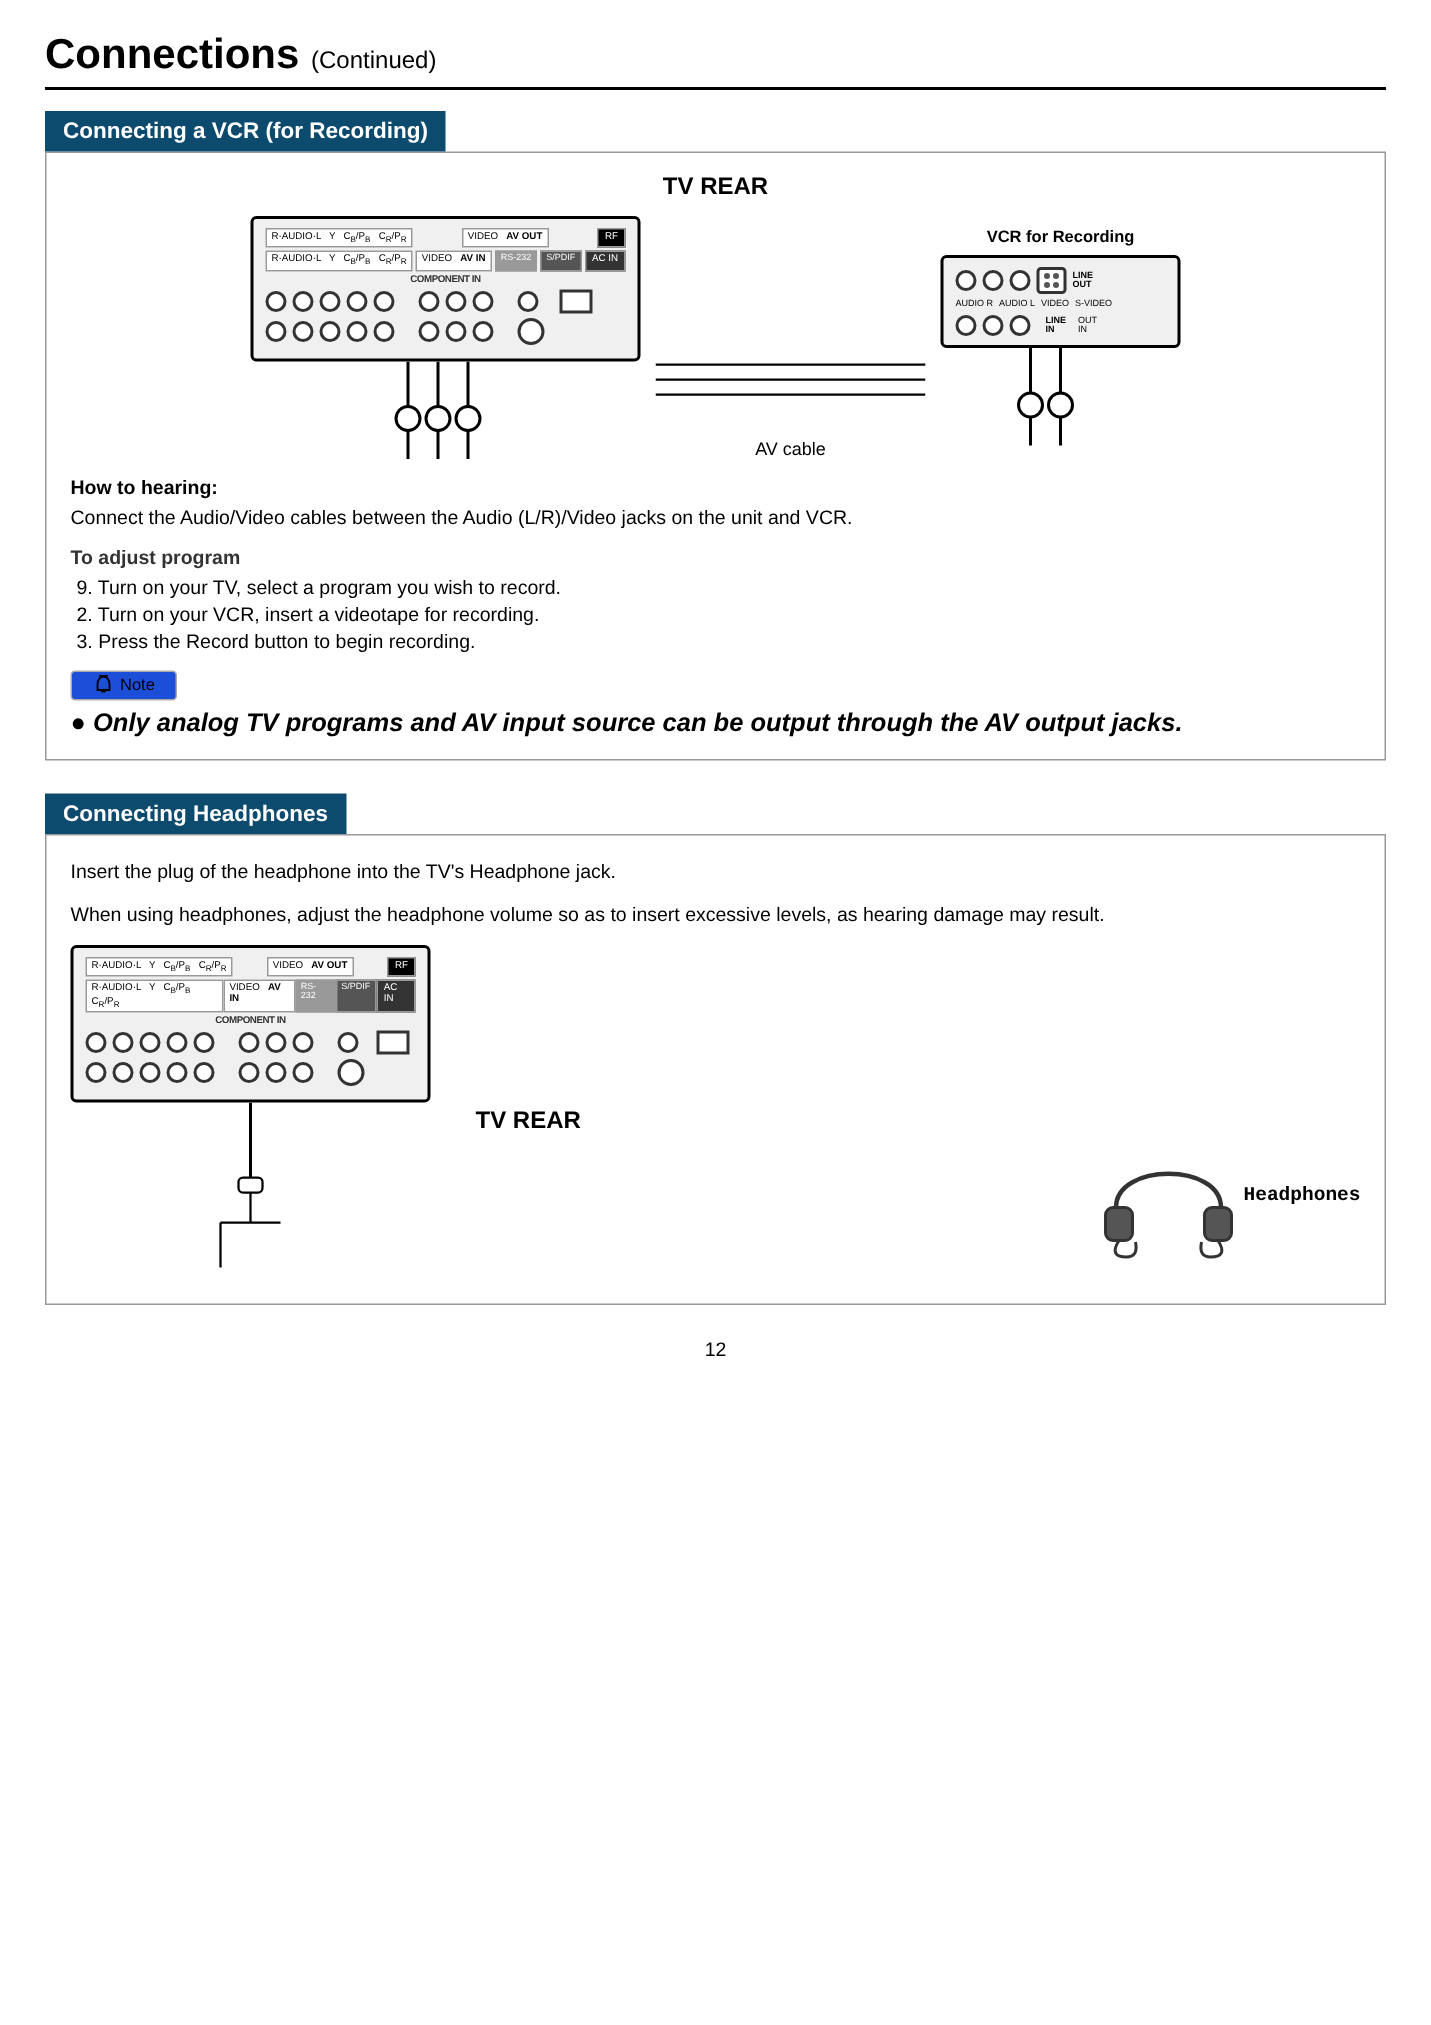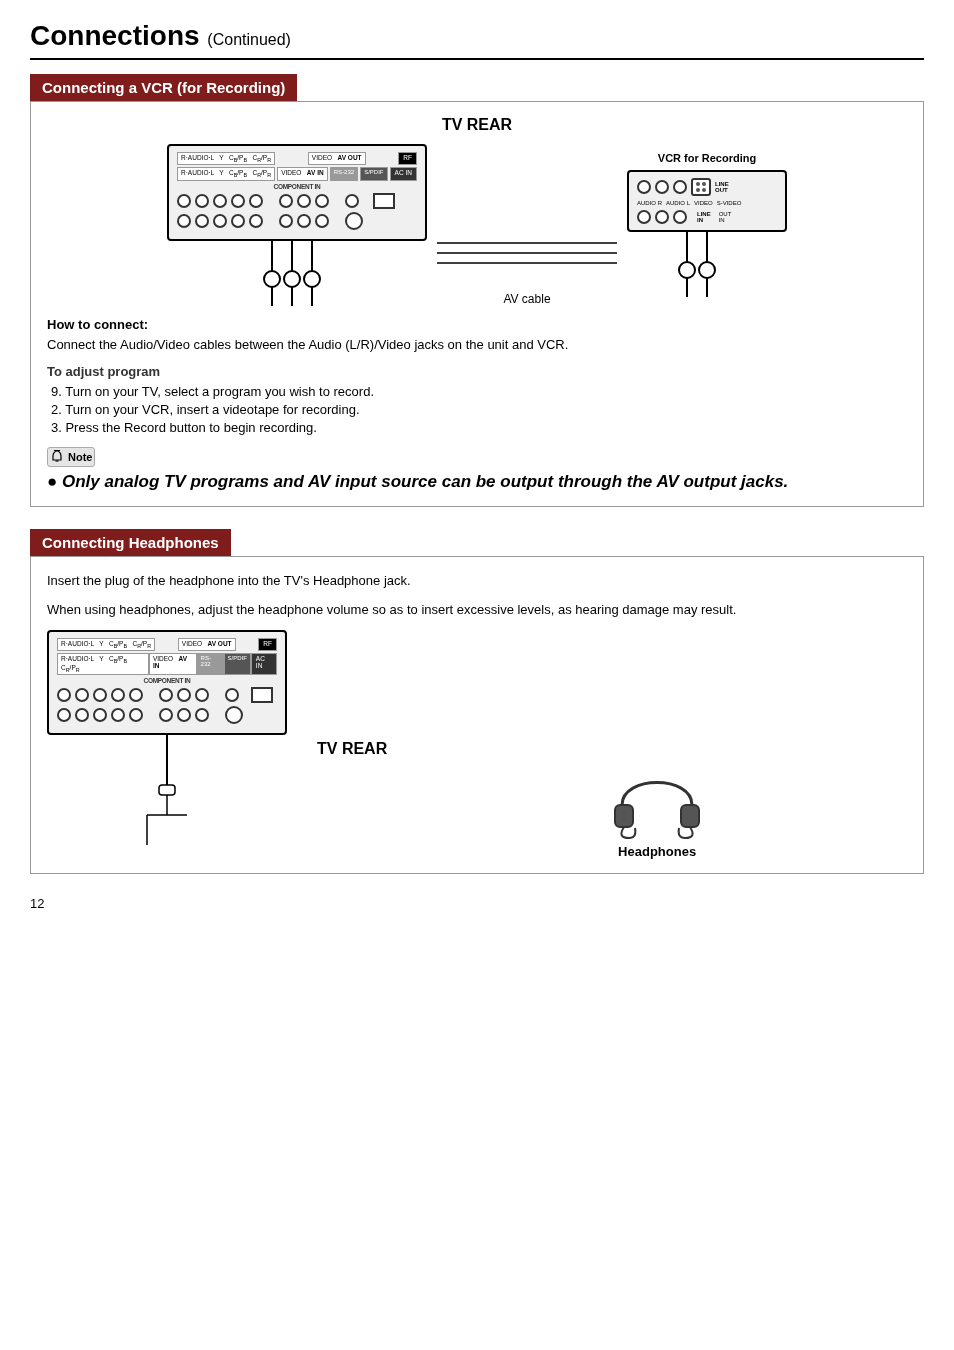--- a/index.html
+++ b/index.html
@@ -21,21 +21,21 @@
       padding-bottom: 6px;
       margin-bottom: 14px;
     }
     .page-title .continued {
       font-size: 16px;
       font-weight: normal;
     }
 
     
     .section-header {
-      background: #7f1d1d;
+      background: #0c4a6e;
       color: #fff;
       font-size: 15px;
       font-weight: bold;
       padding: 5px 12px;
       margin-bottom: 0;
       display: inline-block;
     }
 
     
     .section-box {
@@ -170,37 +170,37 @@
     }
 
     
     .note-box {
       margin-top: 10px;
     }
     .note-icon {
       display: inline-flex;
       align-items: center;
       gap: 4px;
-      background: #e5e5e5;
+      background: #1d4ed8;
       border: 1px solid #aaa;
       border-radius: 3px;
-      padding: 2px 2px;
+      padding: 2px 14px;
       font-size: 11px;
-      font-weight: bold;
+      font-weight: normal;
       margin-bottom: 5px;
     }
     .note-text {
       font-size: 17px;
       font-weight: bold;
       font-style: italic;
     }
 
     
     .page-number {
-      text-align: left;
+      text-align: center;
       font-size: 13px;
       margin-top: 20px;
     }
 
     
     .hp-diagram {
       display: flex;
       align-items: flex-start;
       gap: 20px;
       margin-top: 10px;
@@ -360,21 +360,21 @@
           <line x1="20" y1="0" x2="20" y2="30" stroke="#000" stroke-width="2"></line>
           <line x1="40" y1="0" x2="40" y2="30" stroke="#000" stroke-width="2"></line>
           <circle cx="20" cy="38" r="8" fill="#fff" stroke="#000" stroke-width="2"></circle>
           <circle cx="40" cy="38" r="8" fill="#fff" stroke="#000" stroke-width="2"></circle>
           <line x1="20" y1="46" x2="20" y2="65" stroke="#000" stroke-width="2"></line>
           <line x1="40" y1="46" x2="40" y2="65" stroke="#000" stroke-width="2"></line>
         </svg>
       </div>
     </div>
 
-    <div class="how-to-title">How to connect:</div>
+    <div class="how-to-title">How to hearing:</div>
     <p style="margin-bottom:10px;font-size:13px;">Connect the Audio/Video cables between the Audio (L/R)/Video jacks on the unit and VCR.</p>
 
     <div class="to-record-title">To adjust program</div>
     <ul class="steps-list">
       <li>9.  Turn on your TV, select a program you wish to record.</li>
       <li>2.  Turn on your VCR, insert a videotape for recording.</li>
       <li>3.  Press the Record button to begin recording.</li>
     </ul>
 
     <div class="note-box">
@@ -453,21 +453,21 @@
           <line x1="30" y1="0" x2="30" y2="50" stroke="#000" stroke-width="2"></line>
           <rect x="22" y="50" width="16" height="10" rx="3" fill="#fff" stroke="#000" stroke-width="1.5"></rect>
           <line x1="30" y1="60" x2="30" y2="80" stroke="#000" stroke-width="1.5"></line>
           <line x1="10" y1="80" x2="50" y2="80" stroke="#000" stroke-width="1.5"></line>
           <line x1="10" y1="80" x2="10" y2="110" stroke="#000" stroke-width="1.5"></line>
         </svg>
       </div>
 
       <div class="tv-rear-inline" style="margin-top:10px;">TV REAR</div>
 
-      <div style="flex:1;display:flex;flex-direction:column;align-items:center;justify-content:flex-end;padding-top:120px;">
+      <div style="flex:1;display:flex;flex-direction:row;align-items:center;justify-content:flex-end;padding-top:120px;font-family:Liberation Mono, monospace;">
 
         <svg width="100" height="90" viewBox="0 0 100 90">
 
           <path d="M15 55 C15 25 85 25 85 55" fill="none" stroke="#333" stroke-width="3"></path>
 
           <rect x="8" y="55" width="18" height="22" rx="5" fill="#555" stroke="#333" stroke-width="2"></rect>
 
           <rect x="74" y="55" width="18" height="22" rx="5" fill="#555" stroke="#333" stroke-width="2"></rect>
 
           <path d="M17 77 Q10 88 22 88 Q30 88 28 78" fill="none" stroke="#333" stroke-width="2"></path>

